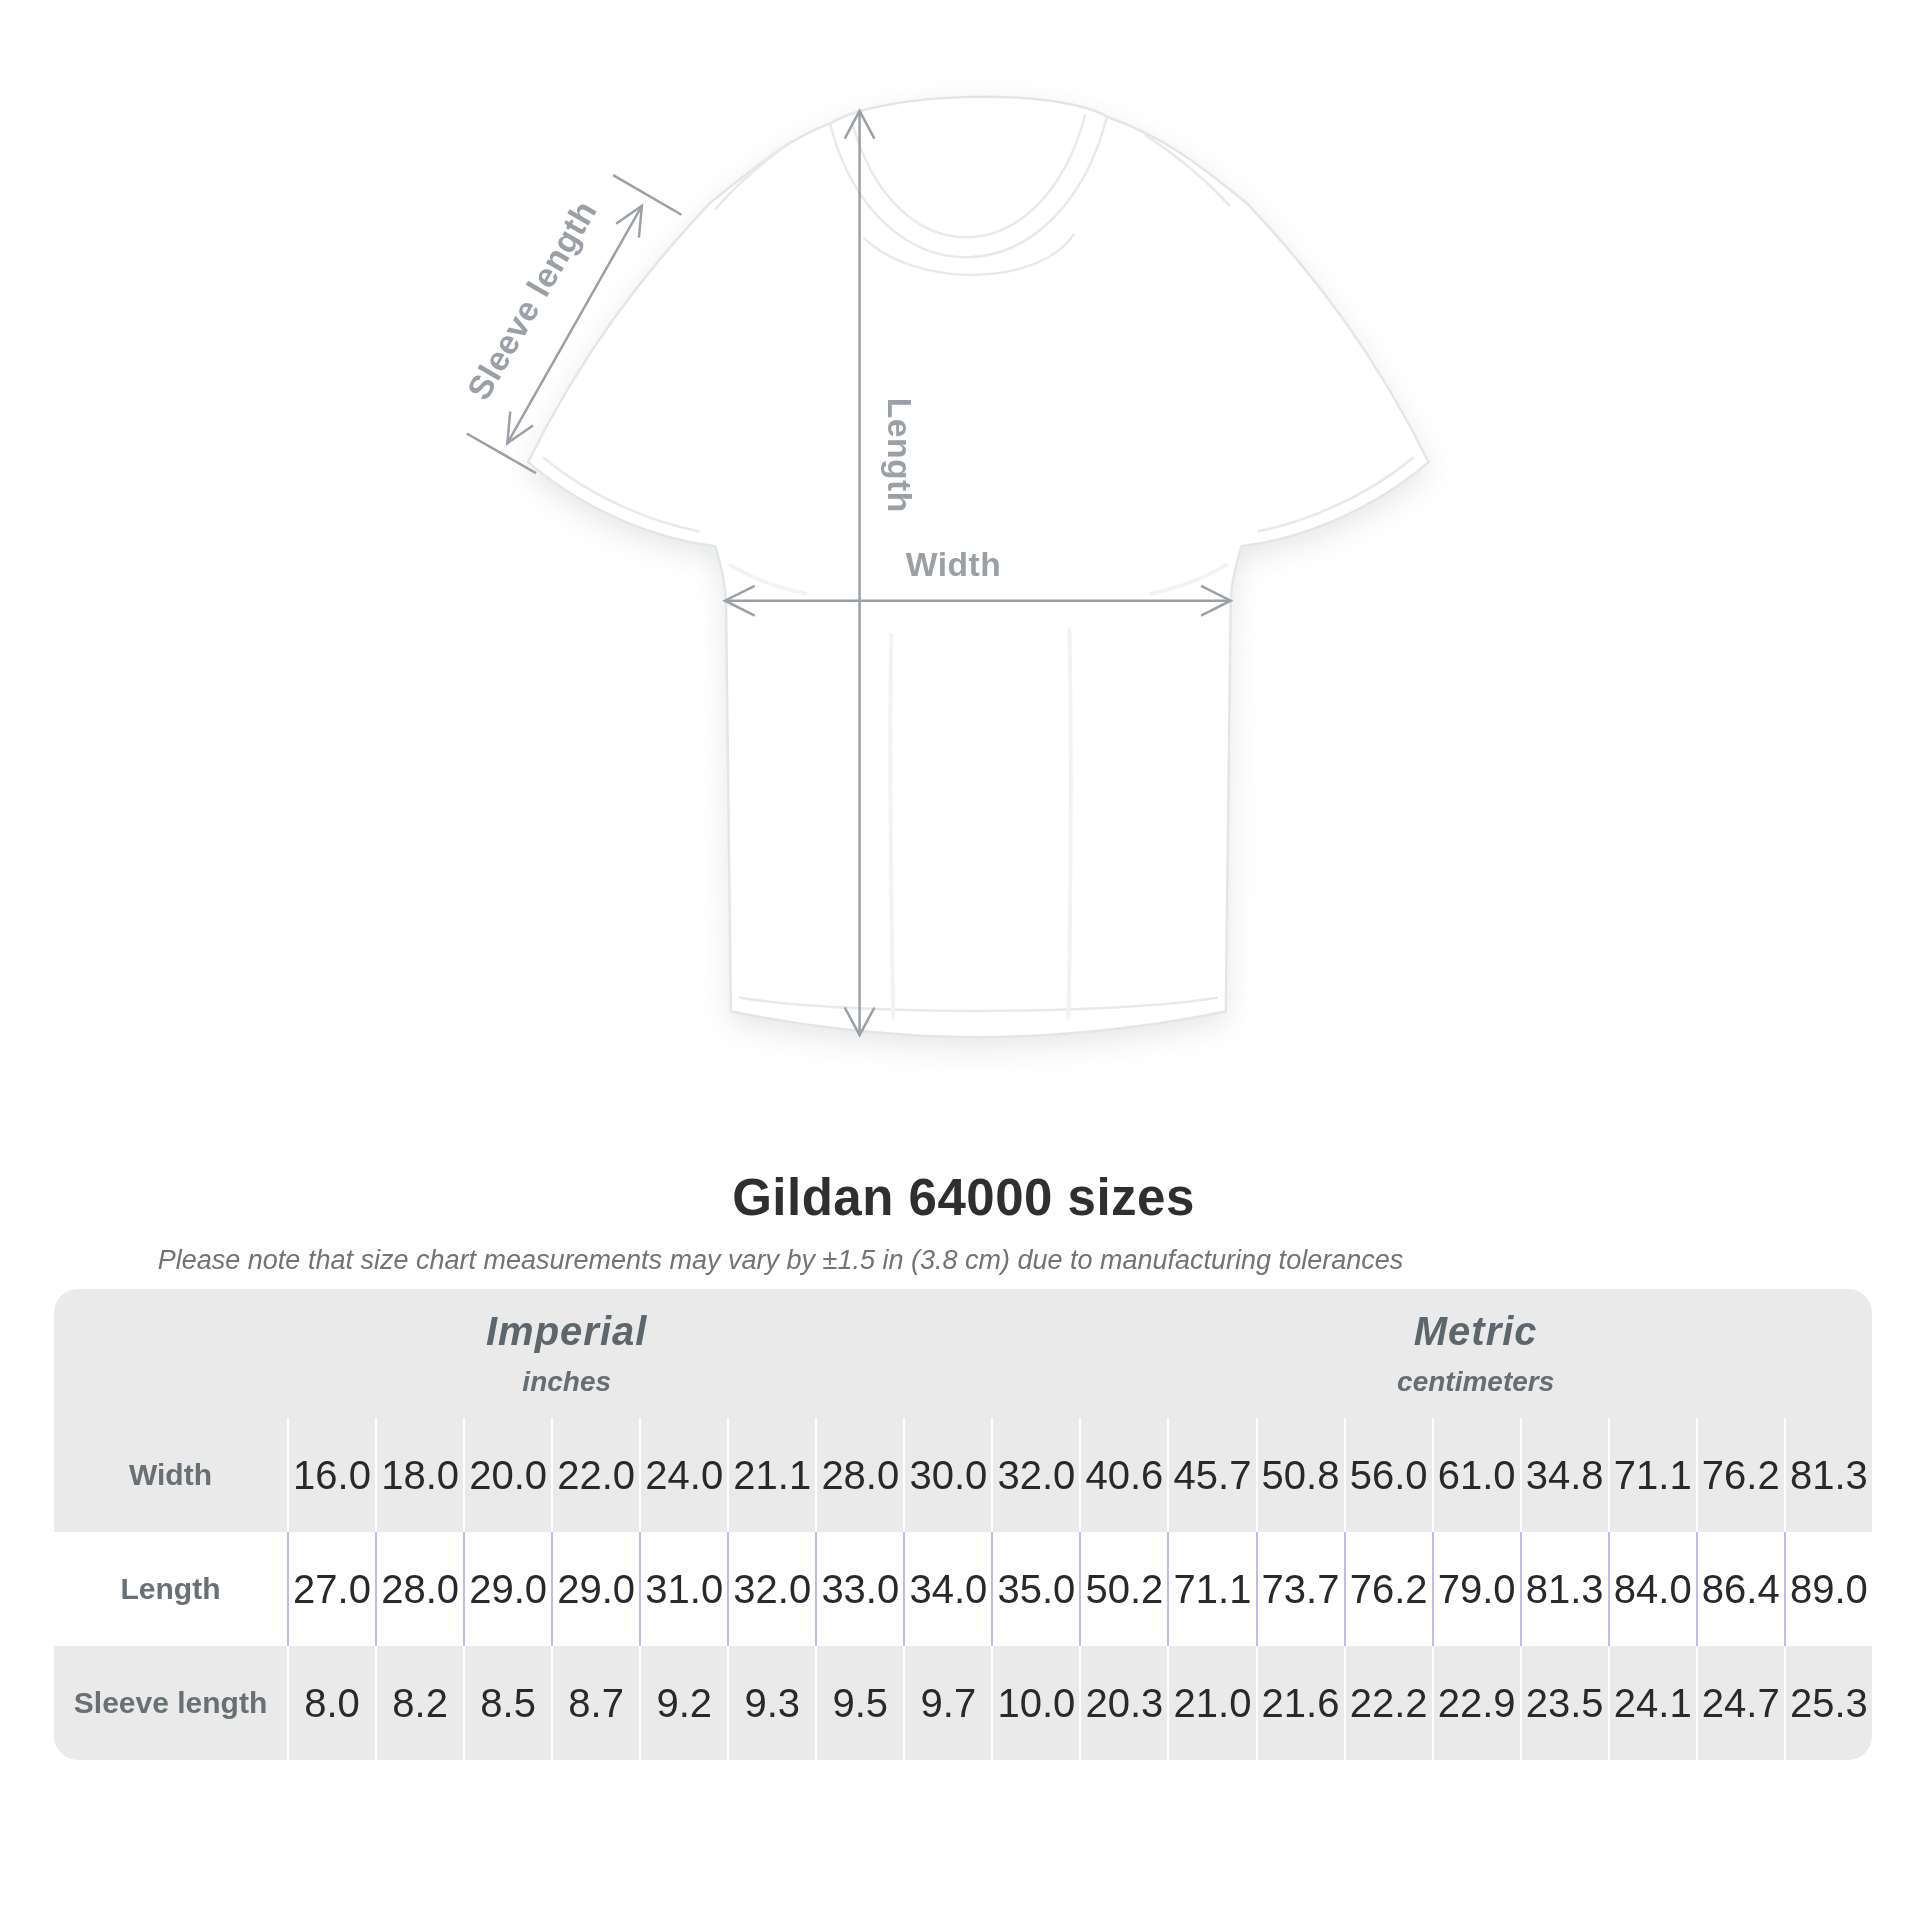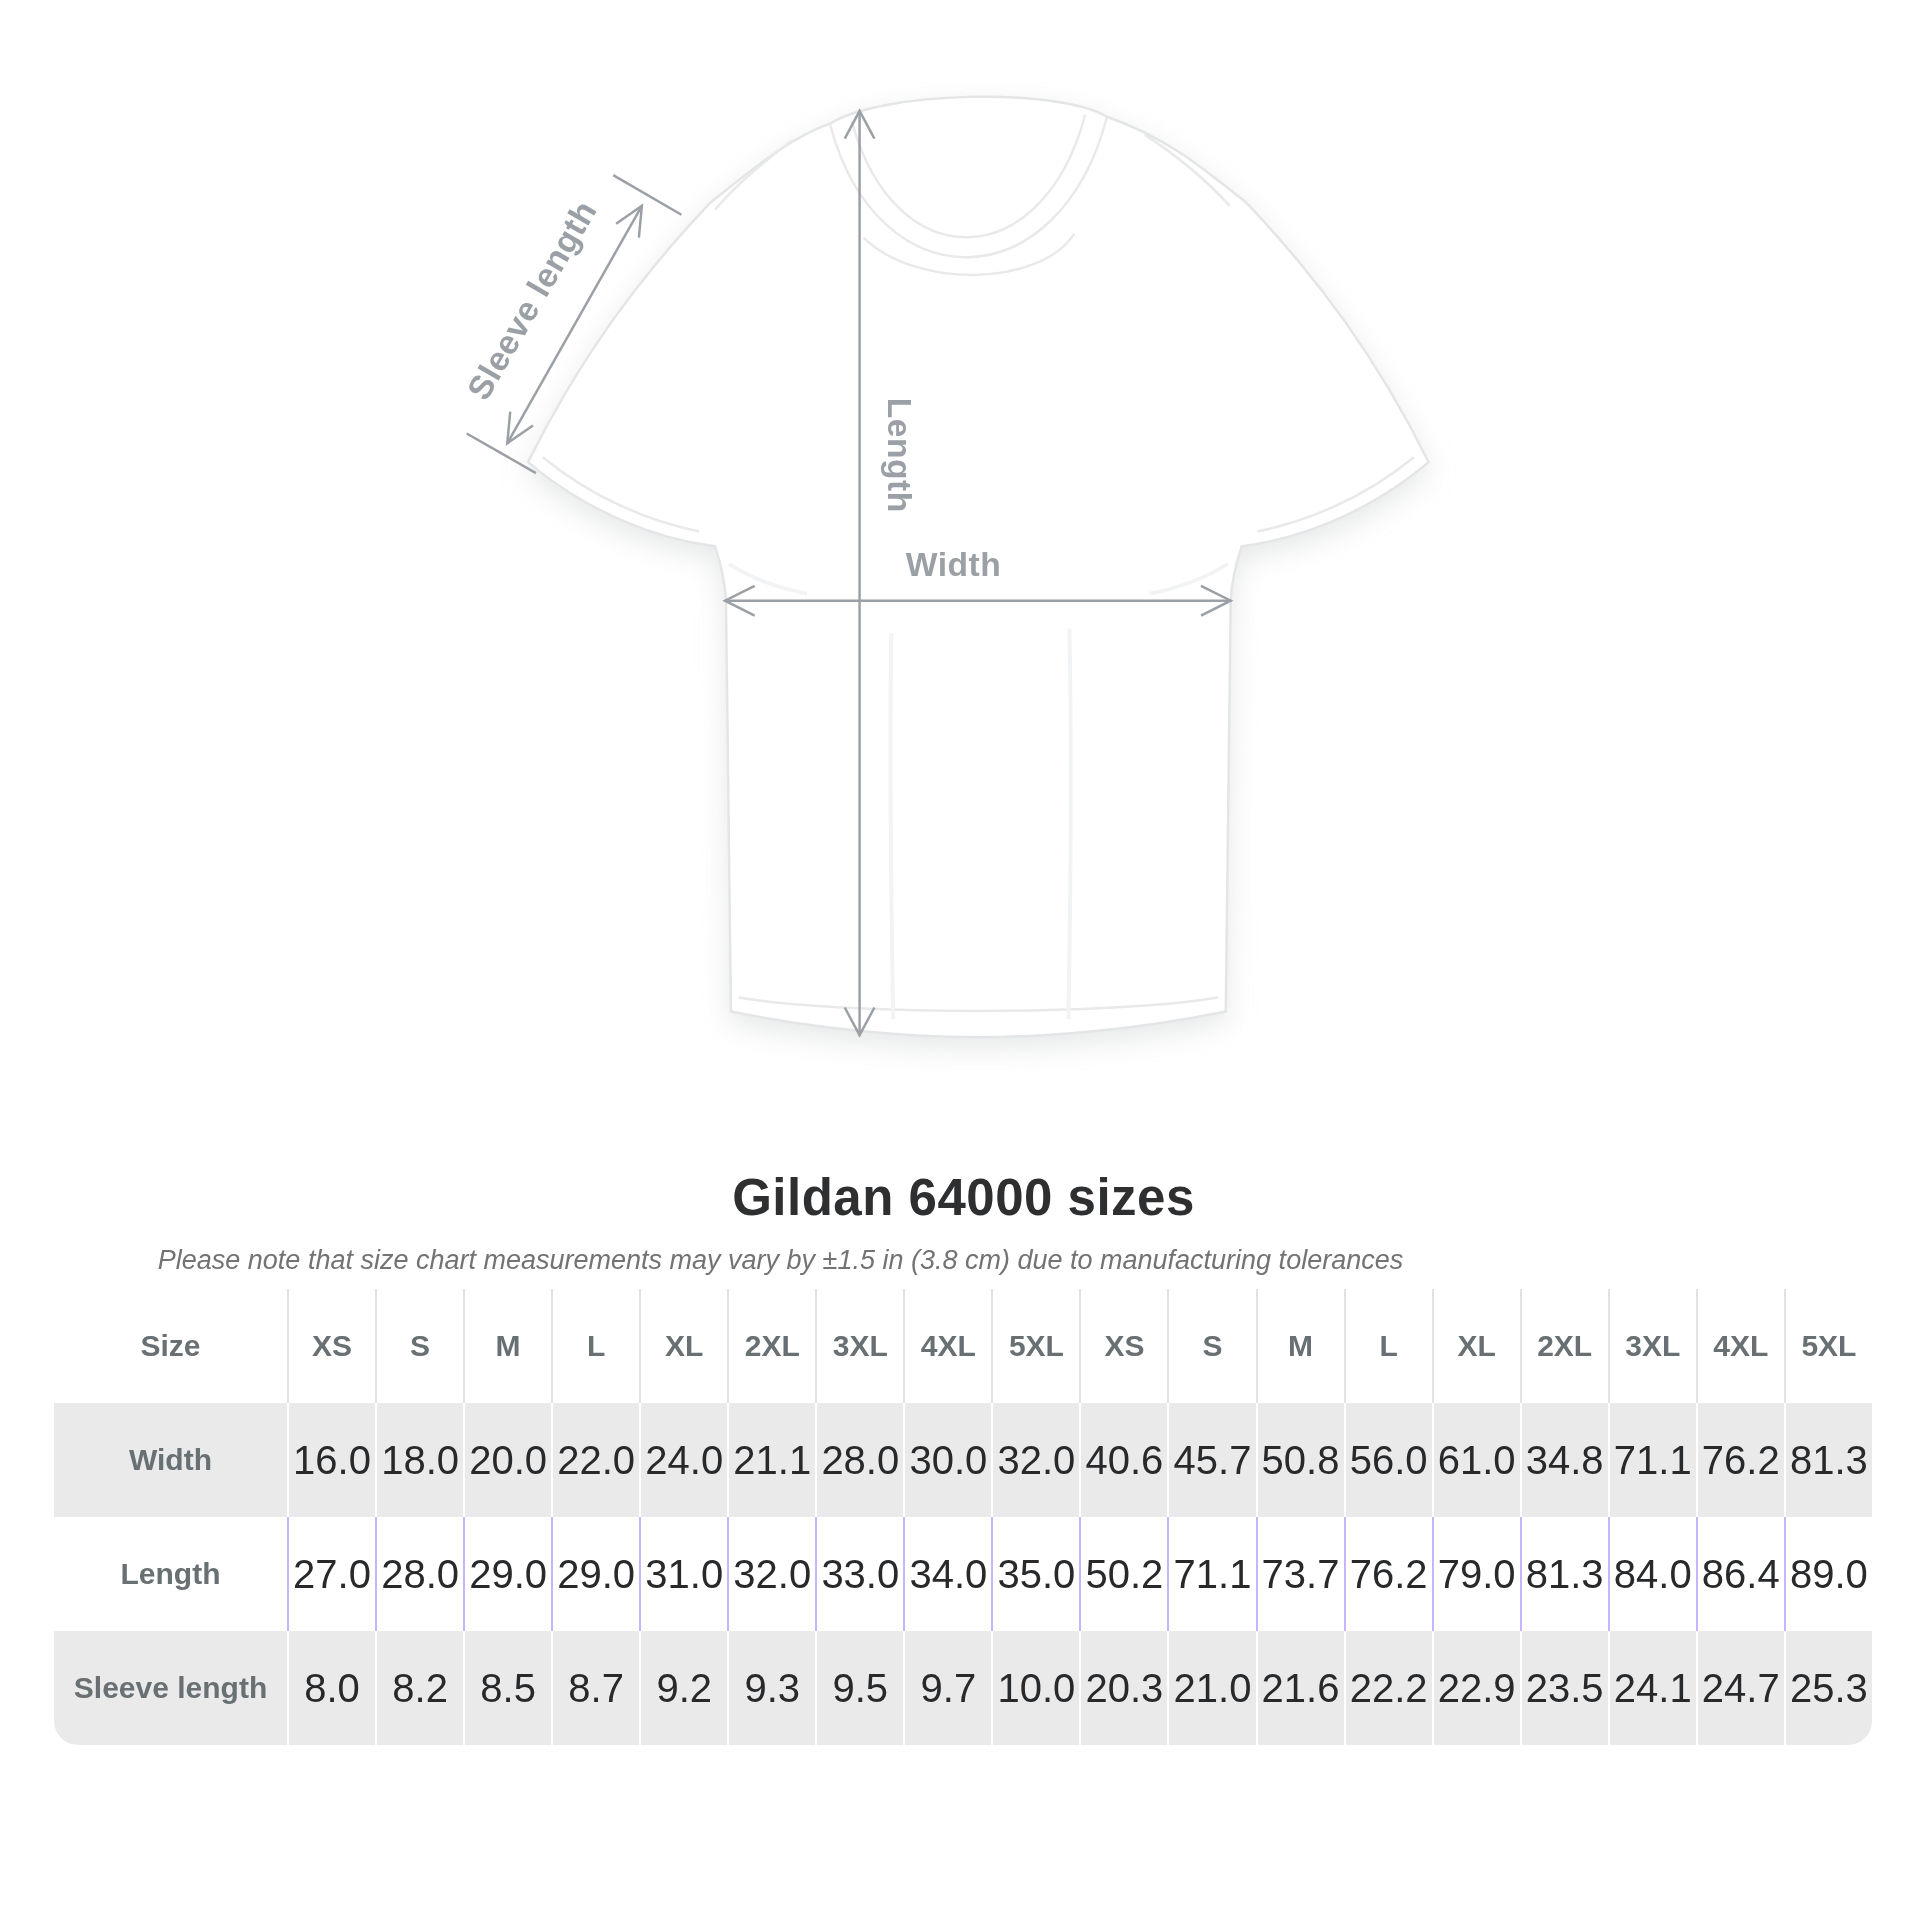--- a/index.html
+++ b/index.html
@@ -129,40 +129,29 @@
         <col>
         <col>
         <col>
         <col>
         <col>
         <col>
         <col>
         <col>
     </colgroup>
     <tbody>
-    <tr class="size-row">
-      <th>Size</th>
-      <th>XS</th>
-      <th>S</th>
-      <th>M</th>
-      <th>L</th>
-      <th>XL</th>
-      <th>2XL</th>
-      <th>3XL</th>
-      <th>4XL</th>
-      <th>5XL</th>
-      <th>XS</th>
-      <th>S</th>
-      <th>M</th>
-      <th>L</th>
-      <th>XL</th>
-      <th>2XL</th>
-      <th>3XL</th>
-      <th>4XL</th>
-      <th>5XL</th>
+        <tr class="group-row">
+      <th class="g-imp" colspan="10">
+        <div class="group-title">Imperial</div>
+        <div class="group-sub">inches</div>
+      </th>
+      <th class="g-met" colspan="9">
+        <div class="group-title">Metric</div>
+        <div class="group-sub">centimeters</div>
+      </th>
     </tr>
     <tr class="data grey">
       <th class="row-label">Width</th>
       <td>16.0</td>
       <td>18.0</td>
       <td>20.0</td>
       <td>22.0</td>
       <td>24.0</td>
       <td>21.1</td>
       <td>28.0</td>

